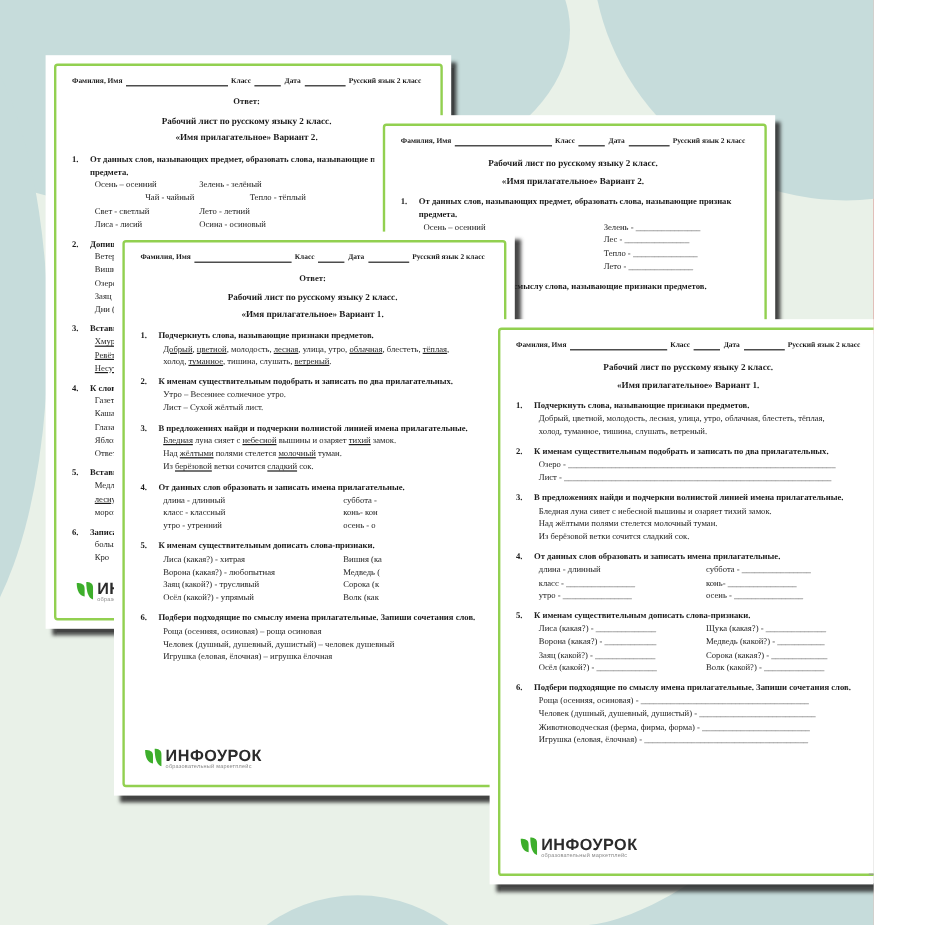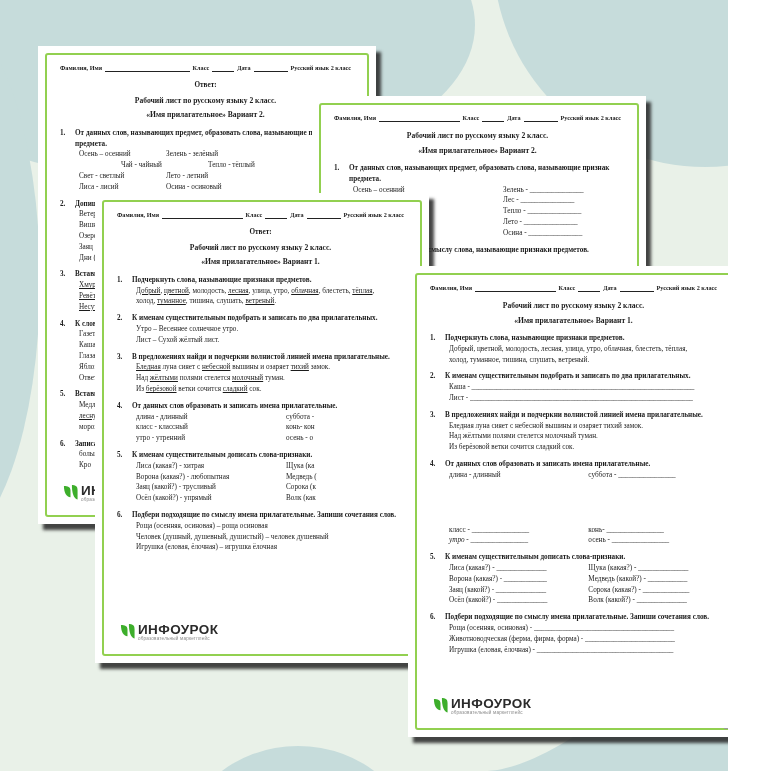--- a/index.html
+++ b/index.html
@@ -178,24 +178,20 @@
                 <span class="col-r">Лес - _______________</span>
               </div>
               <div class="row">
                 <span class="col-l" style="flex-basis: 56%;">Чай - ___________</span>
                 <span class="col-r">Тепло - _______________</span>
               </div>
               <div class="row">
                 <span class="col-l" style="flex-basis: 56%;">Свет - ___________</span>
                 <span class="col-r">Лето - _______________</span>
               </div>
-              <div class="row">
-                <span class="col-l" style="flex-basis: 56%;">Лиса - ___________</span>
-                <span class="col-r">Осина - _______________</span>
-              </div>
             </div>
           </div>
           <div class="item">
             <span class="num">2.</span>
             <div class="ibody">
               <div class="stem">Допиши подходящие по смыслу слова, называющие признаки предметов.</div>
               <div class="line">Ветер (какой?) - </div>
               <div class="line">Вишня (какая?) - </div>
               <div class="line">Озеро (какое?) - </div>
               <div class="line">Заяц (какой?) - </div>
@@ -309,21 +305,21 @@
                 <span class="col-r">осень - о</span>
               </div>
             </div>
           </div>
           <div class="item">
             <span class="num">5.</span>
             <div class="ibody">
               <div class="stem">К именам существительным дописать слова-признаки.</div>
               <div class="row">
                 <span class="col-l" style="flex-basis: 56%;">Лиса (какая?) - хитрая</span>
-                <span class="col-r">Щука (ка</span>
+                <span class="col-r">Вишня (ка</span>
               </div>
               <div class="row">
                 <span class="col-l" style="flex-basis: 56%;">Ворона (какая?) - любопытная</span>
                 <span class="col-r">Медведь (</span>
               </div>
               <div class="row">
                 <span class="col-l" style="flex-basis: 56%;">Заяц (какой?) - трусливый</span>
                 <span class="col-r">Сорока (к</span>
               </div>
               <div class="row">
@@ -373,21 +369,21 @@
             <div class="ibody">
               <div class="stem">Подчеркнуть слова, называющие признаки предметов.</div>
               <div class="line">Добрый, цветной, молодость, лесная, улица, утро, облачная, блестеть, тёплая,</div>
               <div class="line">холод, туманное, тишина, слушать, ветреный.</div>
             </div>
           </div>
           <div class="item">
             <span class="num">2.</span>
             <div class="ibody">
               <div class="stem">К именам существительным подобрать и записать по два прилагательных.</div>
-              <div class="line">Каша - ______________________________________________________________</div>
+              <div class="line">Озеро - ______________________________________________________________</div>
               <div class="line">Лист - ______________________________________________________________</div>
             </div>
           </div>
           <div class="item">
             <span class="num">3.</span>
             <div class="ibody">
               <div class="stem">В предложениях найди и подчеркни волнистой линией имена прилагательные.</div>
               <div class="line">Бледная луна сияет с небесной вышины и озаряет тихий замок.</div>
               <div class="line">Над жёлтыми полями стелется молочный туман.</div>
               <div class="line">Из берёзовой ветки сочится сладкий сок.</div>
@@ -395,25 +391,25 @@
           </div>
           <div class="item">
             <span class="num">4.</span>
             <div class="ibody">
               <div class="stem">От данных слов образовать и записать имена прилагательные.</div>
               <div class="row">
                 <span class="col-l" style="flex-basis: 52%;">длина - длинный</span>
                 <span class="col-r">суббота - ________________</span>
               </div>
               <div class="row">
-                <span class="col-l" style="flex-basis: 52%; margin-top: 44px;">класс - ________________</span>
+                <span class="col-l" style="flex-basis: 52%;">класс - ________________</span>
                 <span class="col-r">конь- ________________</span>
               </div>
               <div class="row">
-                <span class="col-l" style="flex-basis: 52%; font-style: italic;">утро - ________________</span>
+                <span class="col-l" style="flex-basis: 52%;">утро - ________________</span>
                 <span class="col-r">осень - ________________</span>
               </div>
             </div>
           </div>
           <div class="item">
             <span class="num">5.</span>
             <div class="ibody">
               <div class="stem">К именам существительным дописать слова-признаки.</div>
               <div class="row">
                 <span class="col-l" style="flex-basis: 52%;">Лиса (какая?) - ______________</span>
@@ -431,20 +427,21 @@
                 <span class="col-l" style="flex-basis: 52%;">Осёл (какой?) - ______________</span>
                 <span class="col-r">Волк (какой?) - ______________</span>
               </div>
             </div>
           </div>
           <div class="item">
             <span class="num">6.</span>
             <div class="ibody">
               <div class="stem">Подбери подходящие по смыслу имена прилагательные. Запиши сочетания слов.</div>
               <div class="line">Роща (осенняя, осиновая) - _______________________________________</div>
+              <div class="line">Человек (душный, душевный, душистый) - ___________________________</div>
               <div class="line">Животноводческая (ферма, фирма, форма) - _________________________</div>
               <div class="line">Игрушка (еловая, ёлочная) - ______________________________________</div>
             </div>
           </div>
         </div>
         <div class="logo">
           <svg width="15" height="16" viewBox="0 0 16 17">
             <path d="M1 2 C1 9 3.5 13.5 8 14 L8 7 C8 3 5 2 1 2 Z" fill="#3dae2b"></path>
             <path d="M9.5 1 C9.5 10 11.5 15.5 15.5 16.5 L15.5 6 C15.5 2 12.5 1 9.5 1 Z" fill="#3dae2b"></path>
           </svg>

